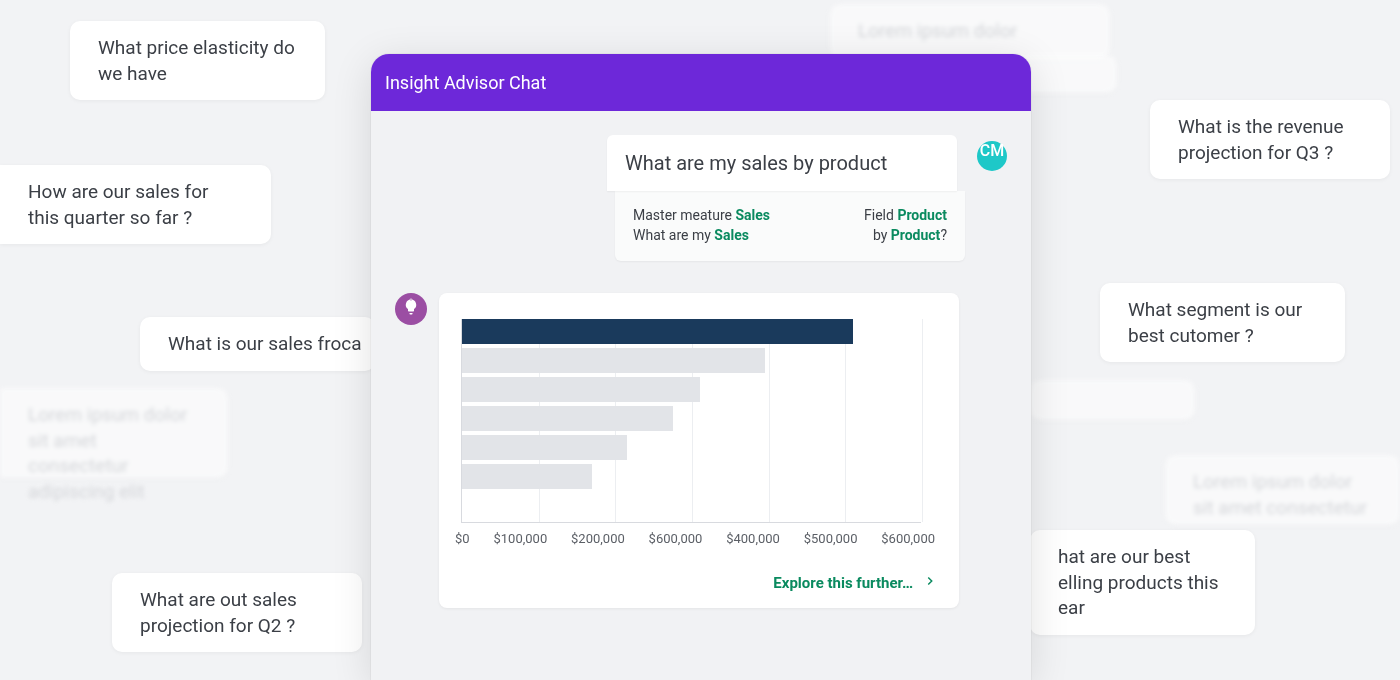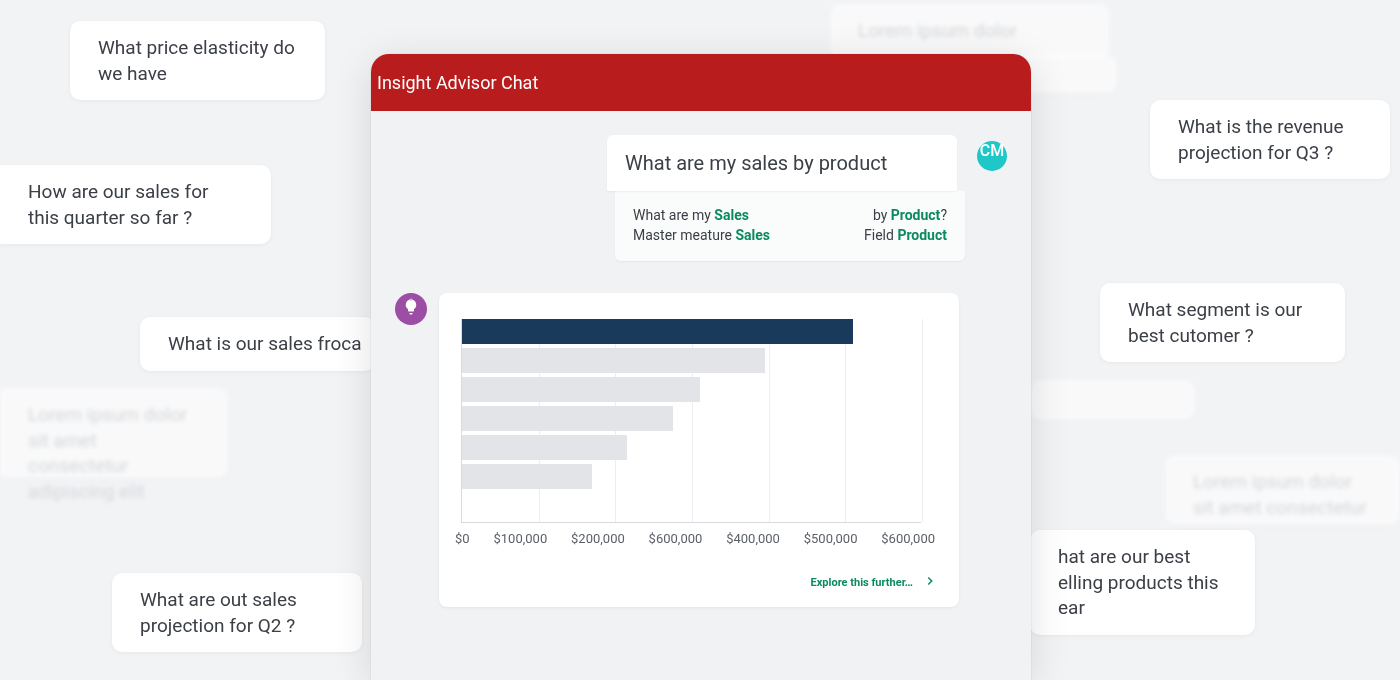--- a/index.html
+++ b/index.html
@@ -42,24 +42,24 @@
       top: 54px;
       left: 371px;
       width: 660px;
       height: 626px;
       background: #f1f2f4;
       border-radius: 18px 18px 0 0;
       box-shadow: 0 8px 40px rgba(0,0,0,0.12), 0 0 0 1px rgba(0,0,0,0.03);
       overflow: hidden;
     }
     .chat-header {
-      background: #b91c1c;
+      background: #6d28d9;
       color: #ffffff;
       font-size: 18px;
-      padding: 18px 6px;
+      padding: 18px 14px;
       font-weight: 400;
     }
     .chat-body {
       padding: 24px 24px 0 24px;
       position: relative;
     }
 
     .query-row {
       display: flex;
       justify-content: flex-end;
@@ -168,21 +168,21 @@
       margin-left: -6px;
     }
     .explore-row {
       display: flex;
       justify-content: flex-end;
       align-items: center;
       gap: 10px;
       margin-top: 28px;
       color: #0a8a5f;
       font-weight: 700;
-      font-size: 11px;
+      font-size: 15px;
     }
     .explore-row svg { width: 14px; height: 14px; stroke: #0a8a5f; stroke-width: 2.5; fill: none; }
   </style>
 </head>
 <body>
 
 <div class="bubble" style="top:21px; left:70px; width:255px;">
   <span>What price elasticity do we have</span>
 </div>
 
@@ -237,32 +237,32 @@
         <span>What are my sales by product</span>
       </div>
       <div class="avatar">
         <span>CM</span>
       </div>
     </div>
 
     <div class="interp-card">
       <div class="interp-line">
         <span>
+          <span>Master meature </span><span class="kw">Sales</span>
+        </span>
+        <span>
+          <span>Field </span><span class="kw">Product</span>
+        </span>
+      </div>
+      <div class="interp-line">
+        <span>
           <span>What are my </span><span class="kw">Sales</span>
         </span>
         <span>
           <span>by </span><span class="kw">Product</span><span>?</span>
-        </span>
-      </div>
-      <div class="interp-line">
-        <span>
-          <span>Master meature </span><span class="kw">Sales</span>
-        </span>
-        <span>
-          <span>Field </span><span class="kw">Product</span>
         </span>
       </div>
     </div>
 
     <div class="answer-row">
       <div class="bot-avatar">
         <span>
           <svg viewBox="0 0 24 24">
               <path d="M12 2a7 7 0 0 0-4 12.7V17a1 1 0 0 0 1 1h6a1 1 0 0 0 1-1v-2.3A7 7 0 0 0 12 2zm-2 18h4v1a1 1 0 0 1-1 1h-2a1 1 0 0 1-1-1v-1zM12 0l.7 1.4L14 2l-1.3.6L12 4l-.7-1.4L10 2l1.3-.6L12 0z"></path>
             </svg>

